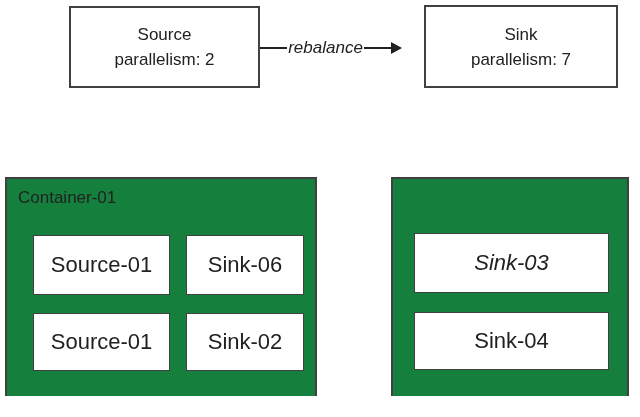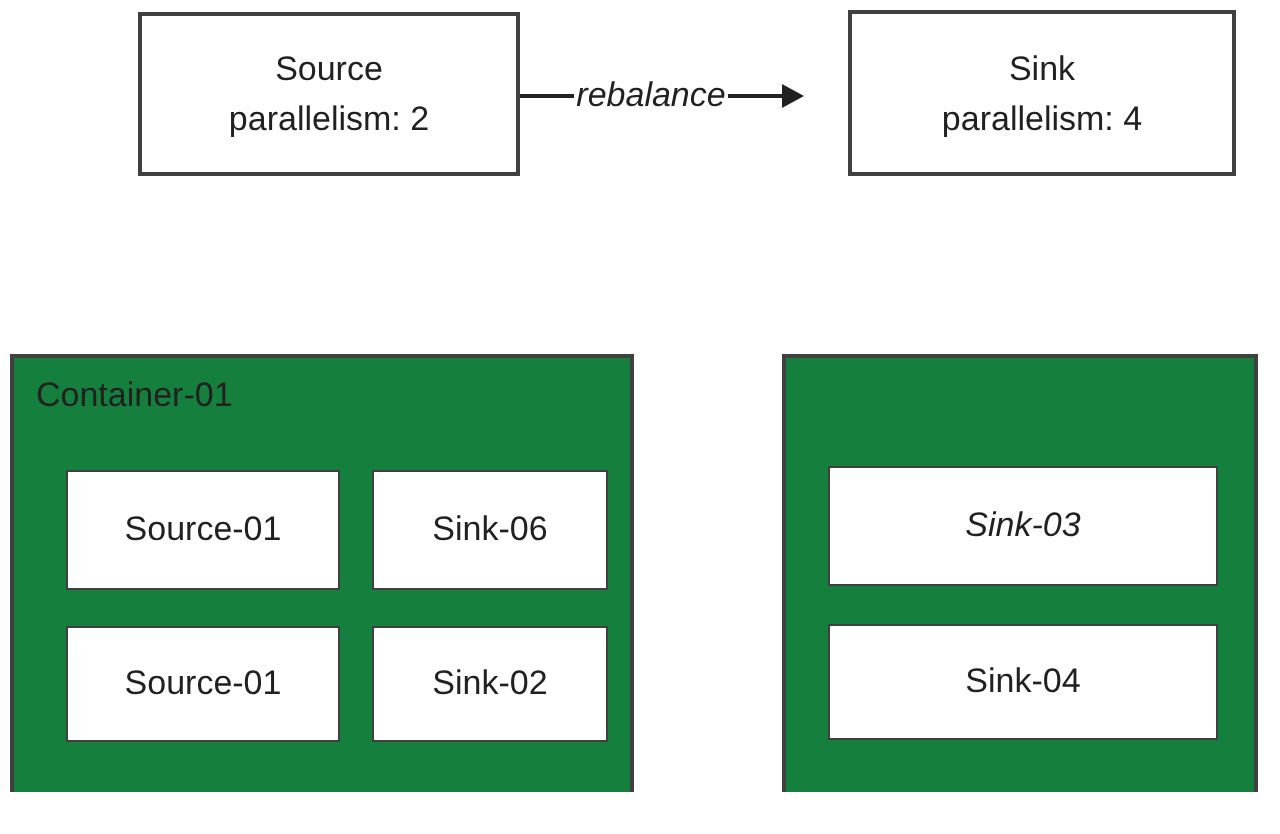--- a/index.html
+++ b/index.html
@@ -71,21 +71,21 @@
     left: 11px; top: 9px;
     font-size: 17px;
   }
   .task {
     position: absolute;
     border: 1px solid var(--border, #404040);
     background: #ffffff;
     display: flex;
     align-items: center;
     justify-content: center;
-    font-size: 17px;
+    font-size: 22px;
     box-sizing: border-box;
   }
   
   .t-src1  { left: 26px;  top: 56px;  width: 137px; height: 60px; }
   .t-sink1 { left: 179px; top: 56px;  width: 118px; height: 60px; }
   .t-src2  { left: 26px;  top: 134px; width: 137px; height: 58px; }
   .t-sink2 { left: 179px; top: 134px; width: 118px; height: 58px; text-align: right; }
   
   .t-sink3 { left: 21px;  top: 54px;  width: 195px; height: 60px; font-style: italic; }
   .t-sink4 { left: 21px;  top: 133px; width: 195px; height: 58px; }
@@ -102,21 +102,21 @@
 
   <div class="edge">
     <span class="edge-line"></span>
     <span class="edge-label">rebalance</span>
     <span class="edge-line"></span>
     <span class="arrowhead"></span>
   </div>
 
   <div class="node node-sink">
     <div>Sink</div>
-    <div>parallelism: 4</div>
+    <div>parallelism: 7</div>
   </div>
 
   <div class="container-box container-01">
     <div class="container-title">Container-01</div>
     <div class="task t-src1">Source-01</div>
     <div class="task t-sink1">Sink-06</div>
     <div class="task t-src2">Source-01</div>
     <div class="task t-sink2">Sink-02</div>
   </div>
 

